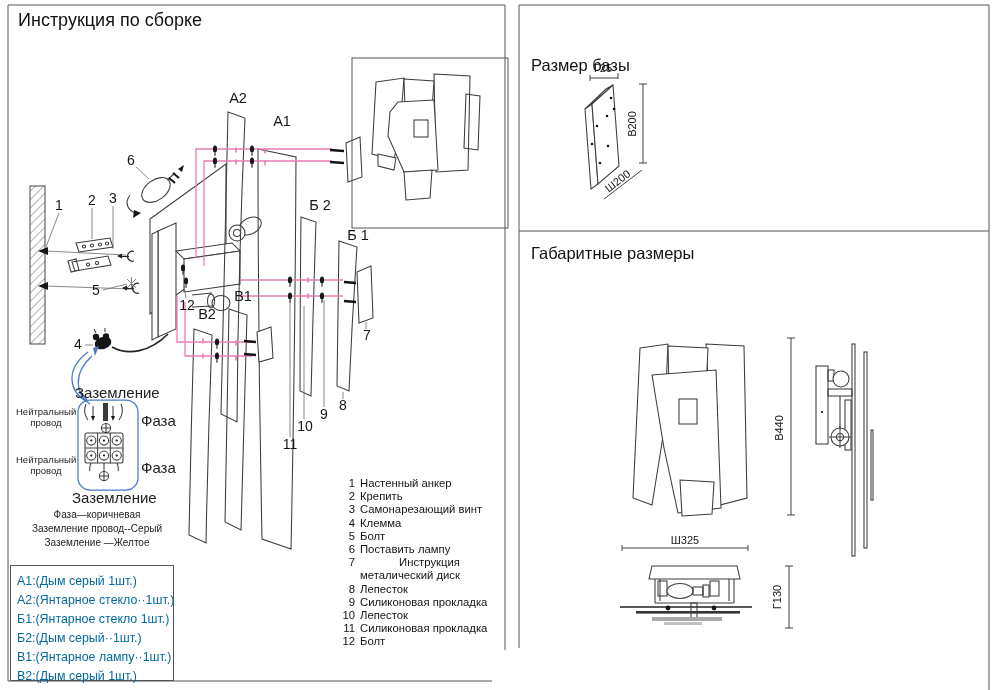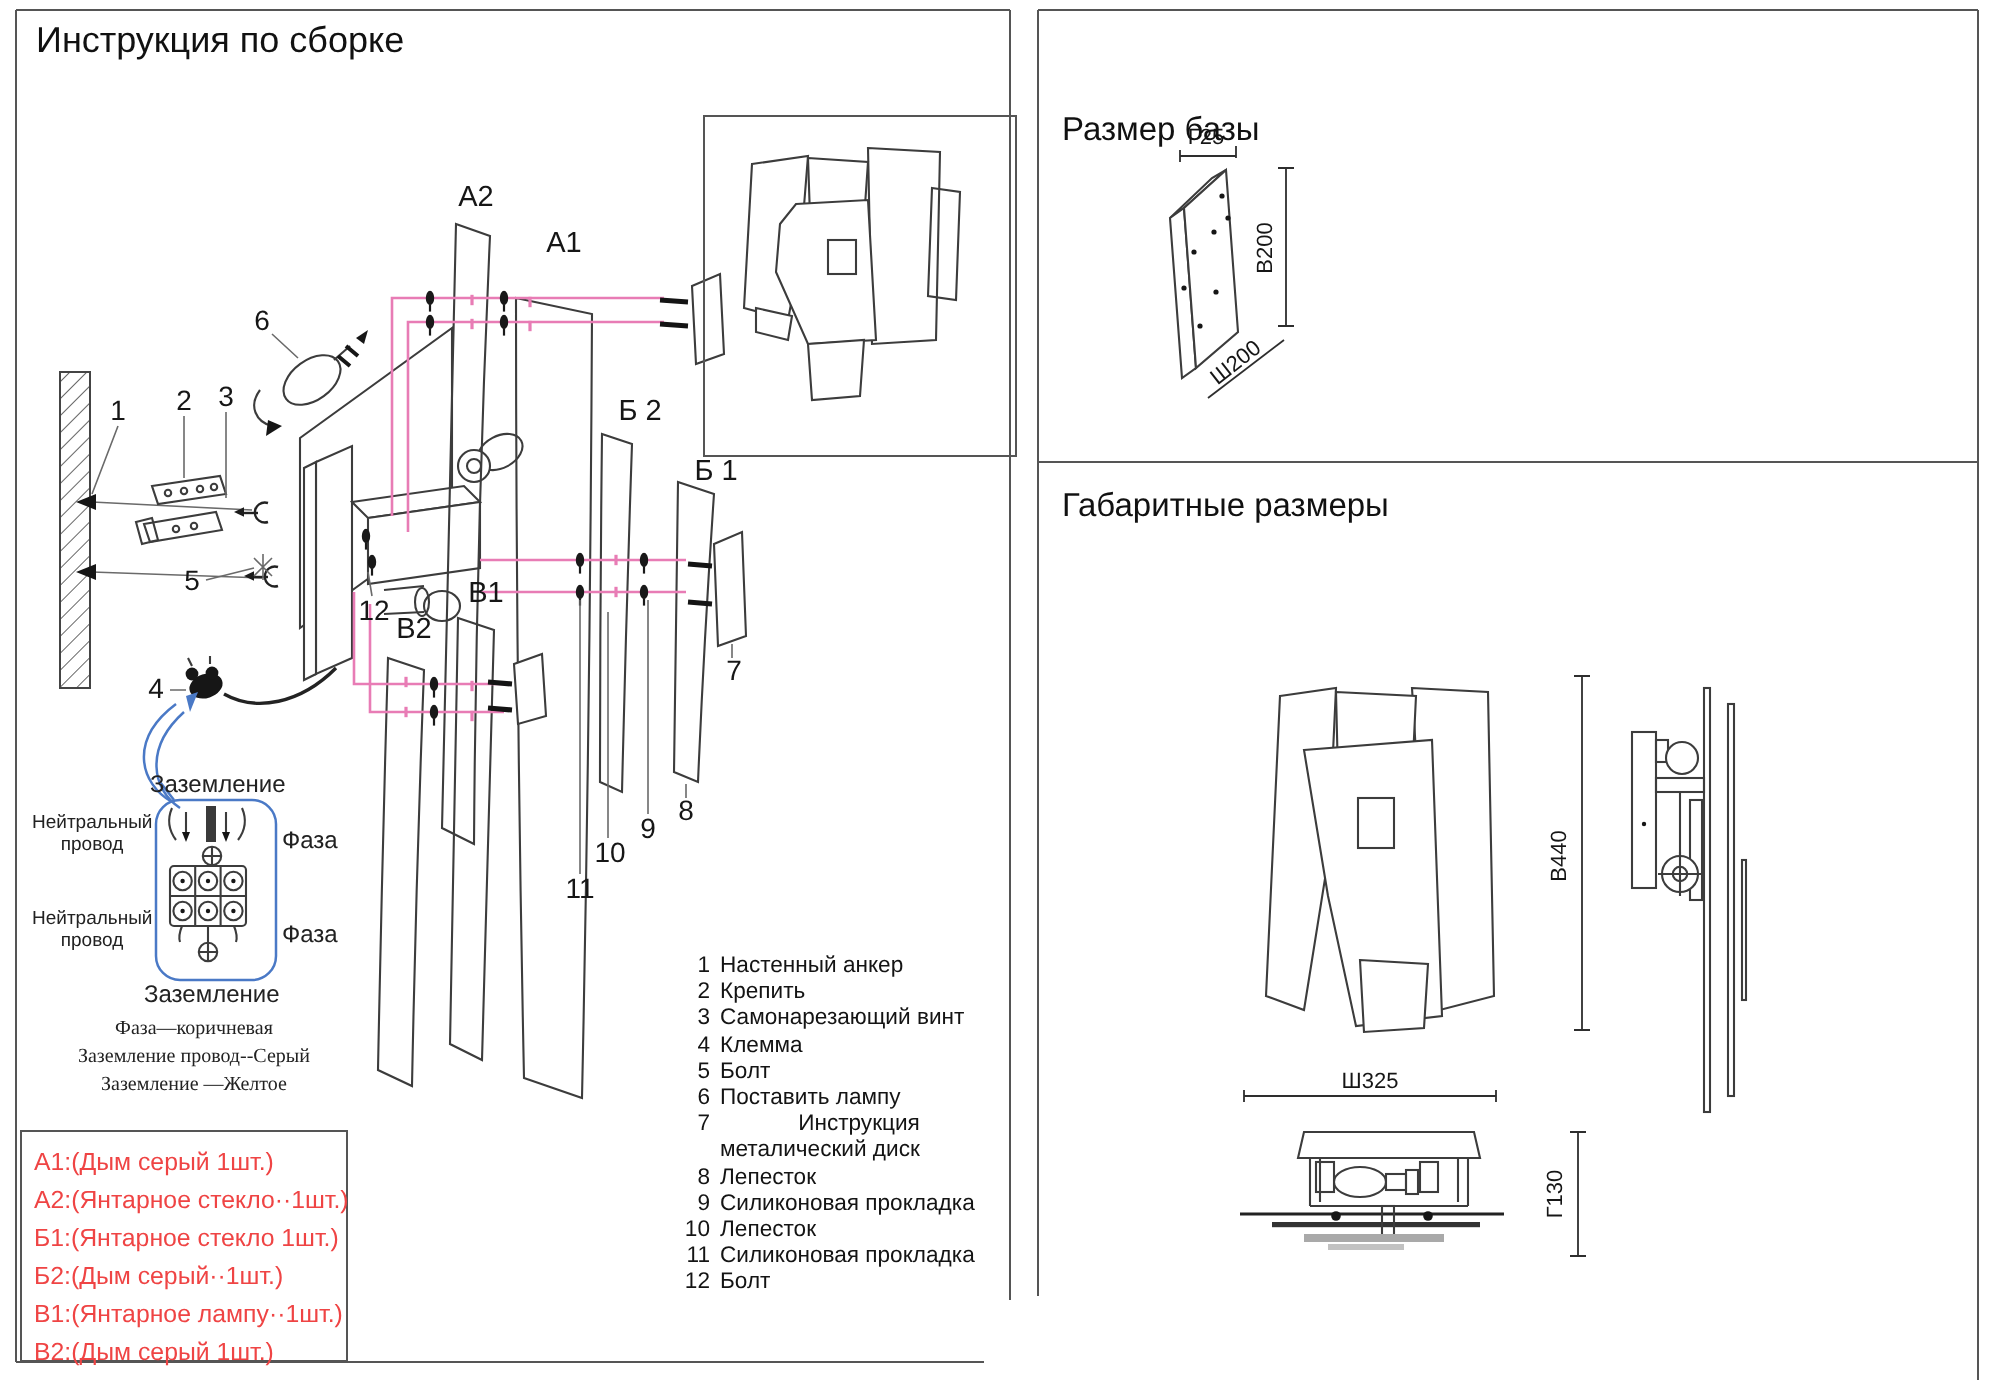--- a/index.html
+++ b/index.html
@@ -29,25 +29,25 @@
   .bord{stroke:var(--border);stroke-width:1;fill:none;}
   .dimln{stroke:#2e2e2e;stroke-width:0.9;fill:none;}
   .gray1{fill:#a9a9a9;stroke:none;}
   .gray2{fill:#c2c2c2;stroke:none;}
 
   .plist{width:170px;font-size:11.3px;line-height:13.2px;color:#141414;}
   .plrow{display:flex;}
   .plnum{flex:none;width:15px;text-align:right;margin-right:5px;}
   .pllabel{white-space:pre-line;text-align:right;}
 
-  .legend{width:153px;padding:6px 0 0 6px;font-size:12.4px;line-height:19.1px;color:#ef4444;white-space:nowrap;}
+  .legend{width:153px;padding:6px 0 0 6px;font-size:12.4px;line-height:19.1px;color:#0369a1;white-space:nowrap;}
   .legend-line{white-space:nowrap;}
 
-  .wlabel{font-size:12px;color:#222;text-align:center;line-height:11px;}
-  .wnotes{width:170px;text-align:center;font-size:10px;line-height:13.8px;color:#222;font-family:Liberation Serif, serif;}
+  .wlabel{font-size:15px;color:#222;text-align:center;line-height:11px;}
+  .wnotes{width:170px;text-align:center;font-size:10px;line-height:13.8px;color:#222;}
   .footer-text{font-size:18px;color:#111;white-space:nowrap;}
 </style>
 </head>
 <body>
 
 <div class="page">
 
   <svg class="overlay" width="1000" height="690" viewBox="0 0 1000 690">
     <defs>
       <pattern id="hatch" width="6" height="6" patternUnits="userSpaceOnUse" patternTransform="rotate(45)">

